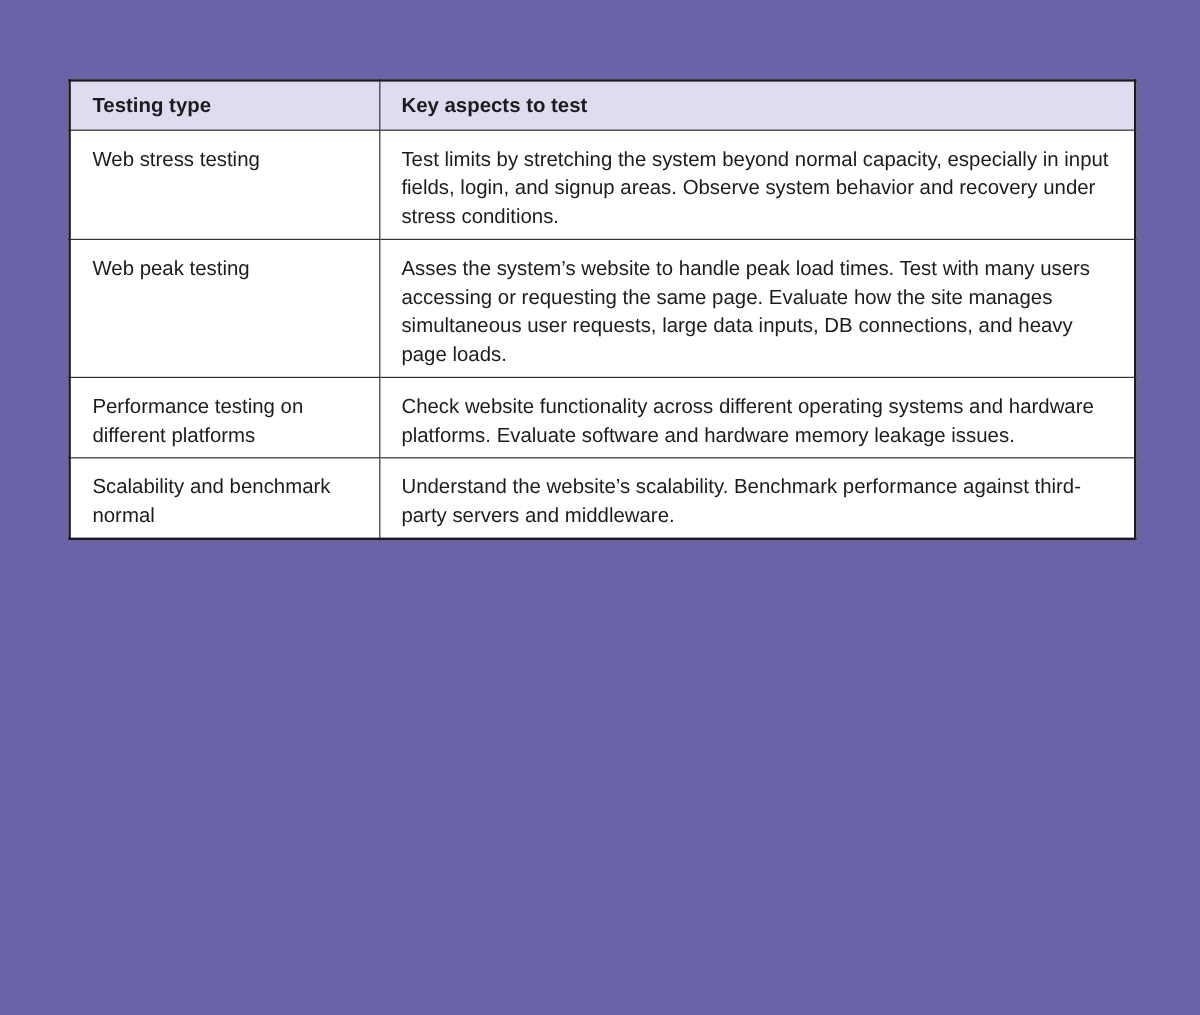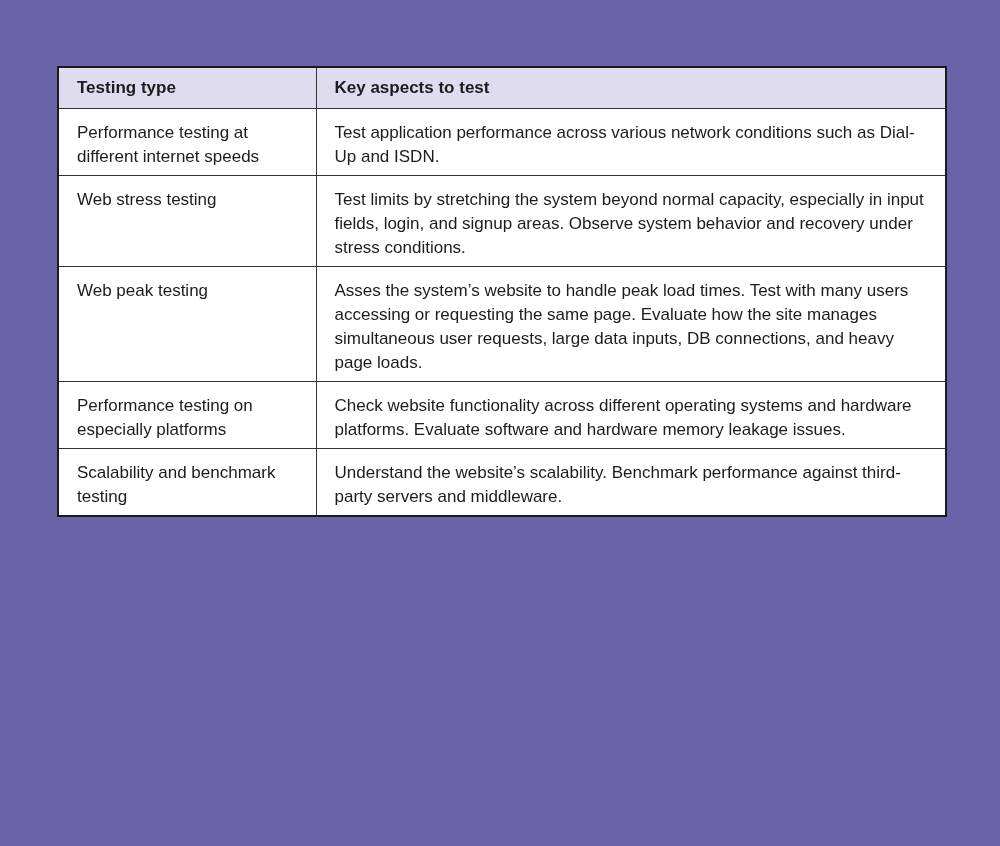--- a/index.html
+++ b/index.html
@@ -49,41 +49,37 @@
       <col class="c1">
       <col class="c2">
     </colgroup>
     <thead>
       <tr>
         <th>Testing type</th>
         <th>Key aspects to test</th>
       </tr>
     </thead>
     <tbody>
-  <tr>
-    <td>Performance testing at different internet speeds</td>
-    <td>Test application performance across various network conditions such as Dial-Up and ISDN.</td>
-  </tr>
 
   <tr>
     <td>Web stress testing</td>
     <td>Test limits by stretching the system beyond normal capacity, especially in input fields, login, and signup areas. Observe system behavior and recovery under stress conditions.</td>
   </tr>
 
   <tr>
     <td>Web peak testing</td>
     <td>Asses the system’s website to handle peak load times. Test with many users accessing or requesting the same page. Evaluate how the site manages simultaneous user requests, large data inputs, DB connections, and heavy page loads.</td>
   </tr>
 
   <tr>
-    <td>Performance testing on especially platforms</td>
+    <td>Performance testing on different platforms</td>
     <td>Check website functionality across different operating systems and hardware platforms. Evaluate software and hardware memory leakage issues.</td>
   </tr>
 
   <tr>
-    <td>Scalability and benchmark testing</td>
+    <td>Scalability and benchmark normal</td>
     <td>Understand the website’s scalability. Benchmark performance against third-party servers and middleware.</td>
   </tr>
 
 
 </tbody>
   </table>
 </div>
 
 </body></html>

